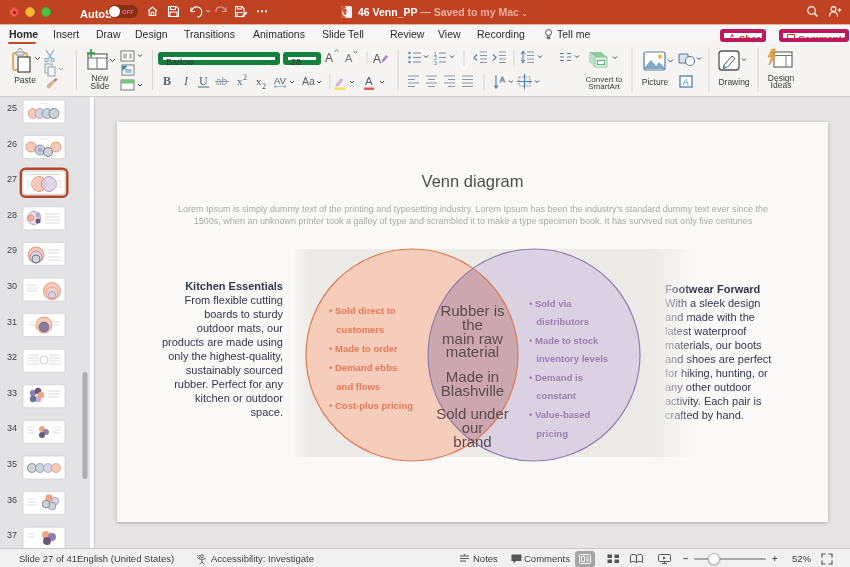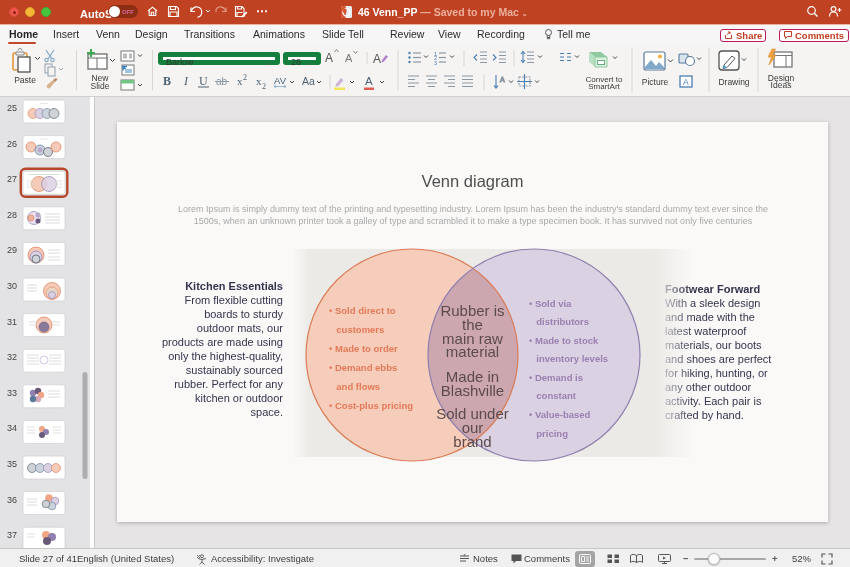--- a/index.html
+++ b/index.html
@@ -8,21 +8,21 @@
 .abs { position:absolute; }
 
 
 #titlebar { position:absolute; left:0; top:0; width:850px; height:24px; background:#bf4223; }
 .tl { position:absolute; top:7px; width:10px; height:10px; border-radius:50%; }
 #titlebar .txt { color:#fff; font-size:10.5px; font-weight:bold; }
 
 
 #tabrow { position:absolute; left:0; top:24px; width:850px; height:20px; background:#f7f6f6; }
 .tab { position:absolute; top:0; height:36px; line-height:20px; font-size:10.5px; color:#2b2b2b; white-space:nowrap; }
-.btn { position:absolute; top:4.5px; height:13px; white-space:nowrap; overflow:hidden; border:1px solid #be185d; border-radius:3px; background:#fff; color:#c23c22; font-size:9.5px; font-weight:bold; line-height:11px; padding:0 3px; }
+.btn { position:absolute; top:4.5px; height:13px; white-space:nowrap; overflow:hidden; border:4px solid #be185d; border-radius:3px; background:#fff; color:#c23c22; font-size:9.5px; font-weight:bold; line-height:11px; padding:0 3px; }
 
 
 #ribbon { position:absolute; left:0; top:44px; width:850px; height:53px; background:#f5f4f3; border-bottom:1px solid #d1cfce; }
 .sep { position:absolute; top:6px; width:1px; height:40px; background:#d8d6d5; }
 .rlabel { position:absolute; font-size:8.5px; color:#3a3a3a; text-align:center; }
 .combo { position:absolute; top:8px; height:13px; background:#fff; border:5px solid #15803d; border-radius:3px; font-size:9px; color:#333; line-height:11px; padding:0 3px; }
 
 
 #sidebar { position:absolute; left:0; top:97px; width:90px; height:451px; background:#e3e2e4; }
 
@@ -89,21 +89,21 @@
       <circle cx="5.5" cy="4" r="2.4" stroke="#fff" stroke-width="1.1" fill="none"></circle>
       <path d="M1.5 11.5 c0-3 2-4.5 4-4.5 s4 1.5 4 4.5" stroke="#fff" stroke-width="1.1" fill="none"></path>
       <path d="M11.5 3 v4 M9.5 5 h4" stroke="#fff" stroke-width="1.1"></path>
     </svg>
 </div>
 <div id="tabrow">
   <div style="position:absolute; left:0; top:0; width:850px; height:1px; background:#e8b4a1;"></div>
   <span class="tab" style="left:9px; font-weight:bold; color:#262626;">Home</span>
   <div style="position:absolute; left:8px; top:17.5px; width:28px; height:2.5px; border-radius:2px; background:#c2492d;"></div>
   <span class="tab" style="left:53px;">Insert</span>
-  <span class="tab" style="left:96px;">Venn</span>
+  <span class="tab" style="left:96px;">Draw</span>
   <span class="tab" style="left:135px;">Design</span>
   <span class="tab" style="left:184px;">Transitions</span>
   <span class="tab" style="left:253px;">Animations</span>
   <span class="tab" style="left:322px;">Slide Tell</span>
   <span class="tab" style="left:390px;">Review</span>
   <span class="tab" style="left:438px;">View</span>
   <span class="tab" style="left:477px;">Recording</span>
   <svg style="position:absolute; left:543px; top:4px;" width="11" height="13" viewBox="0 0 11 13">
       <circle cx="5.5" cy="4.5" r="3" stroke="#555" stroke-width="1" fill="none"></circle>
       <path d="M4.3 7.5 v2 h2.4 v-2 M4.3 9.5 l0 1.2 h2.4 l0 -1.2" stroke="#555" stroke-width="1" fill="none"></path>

